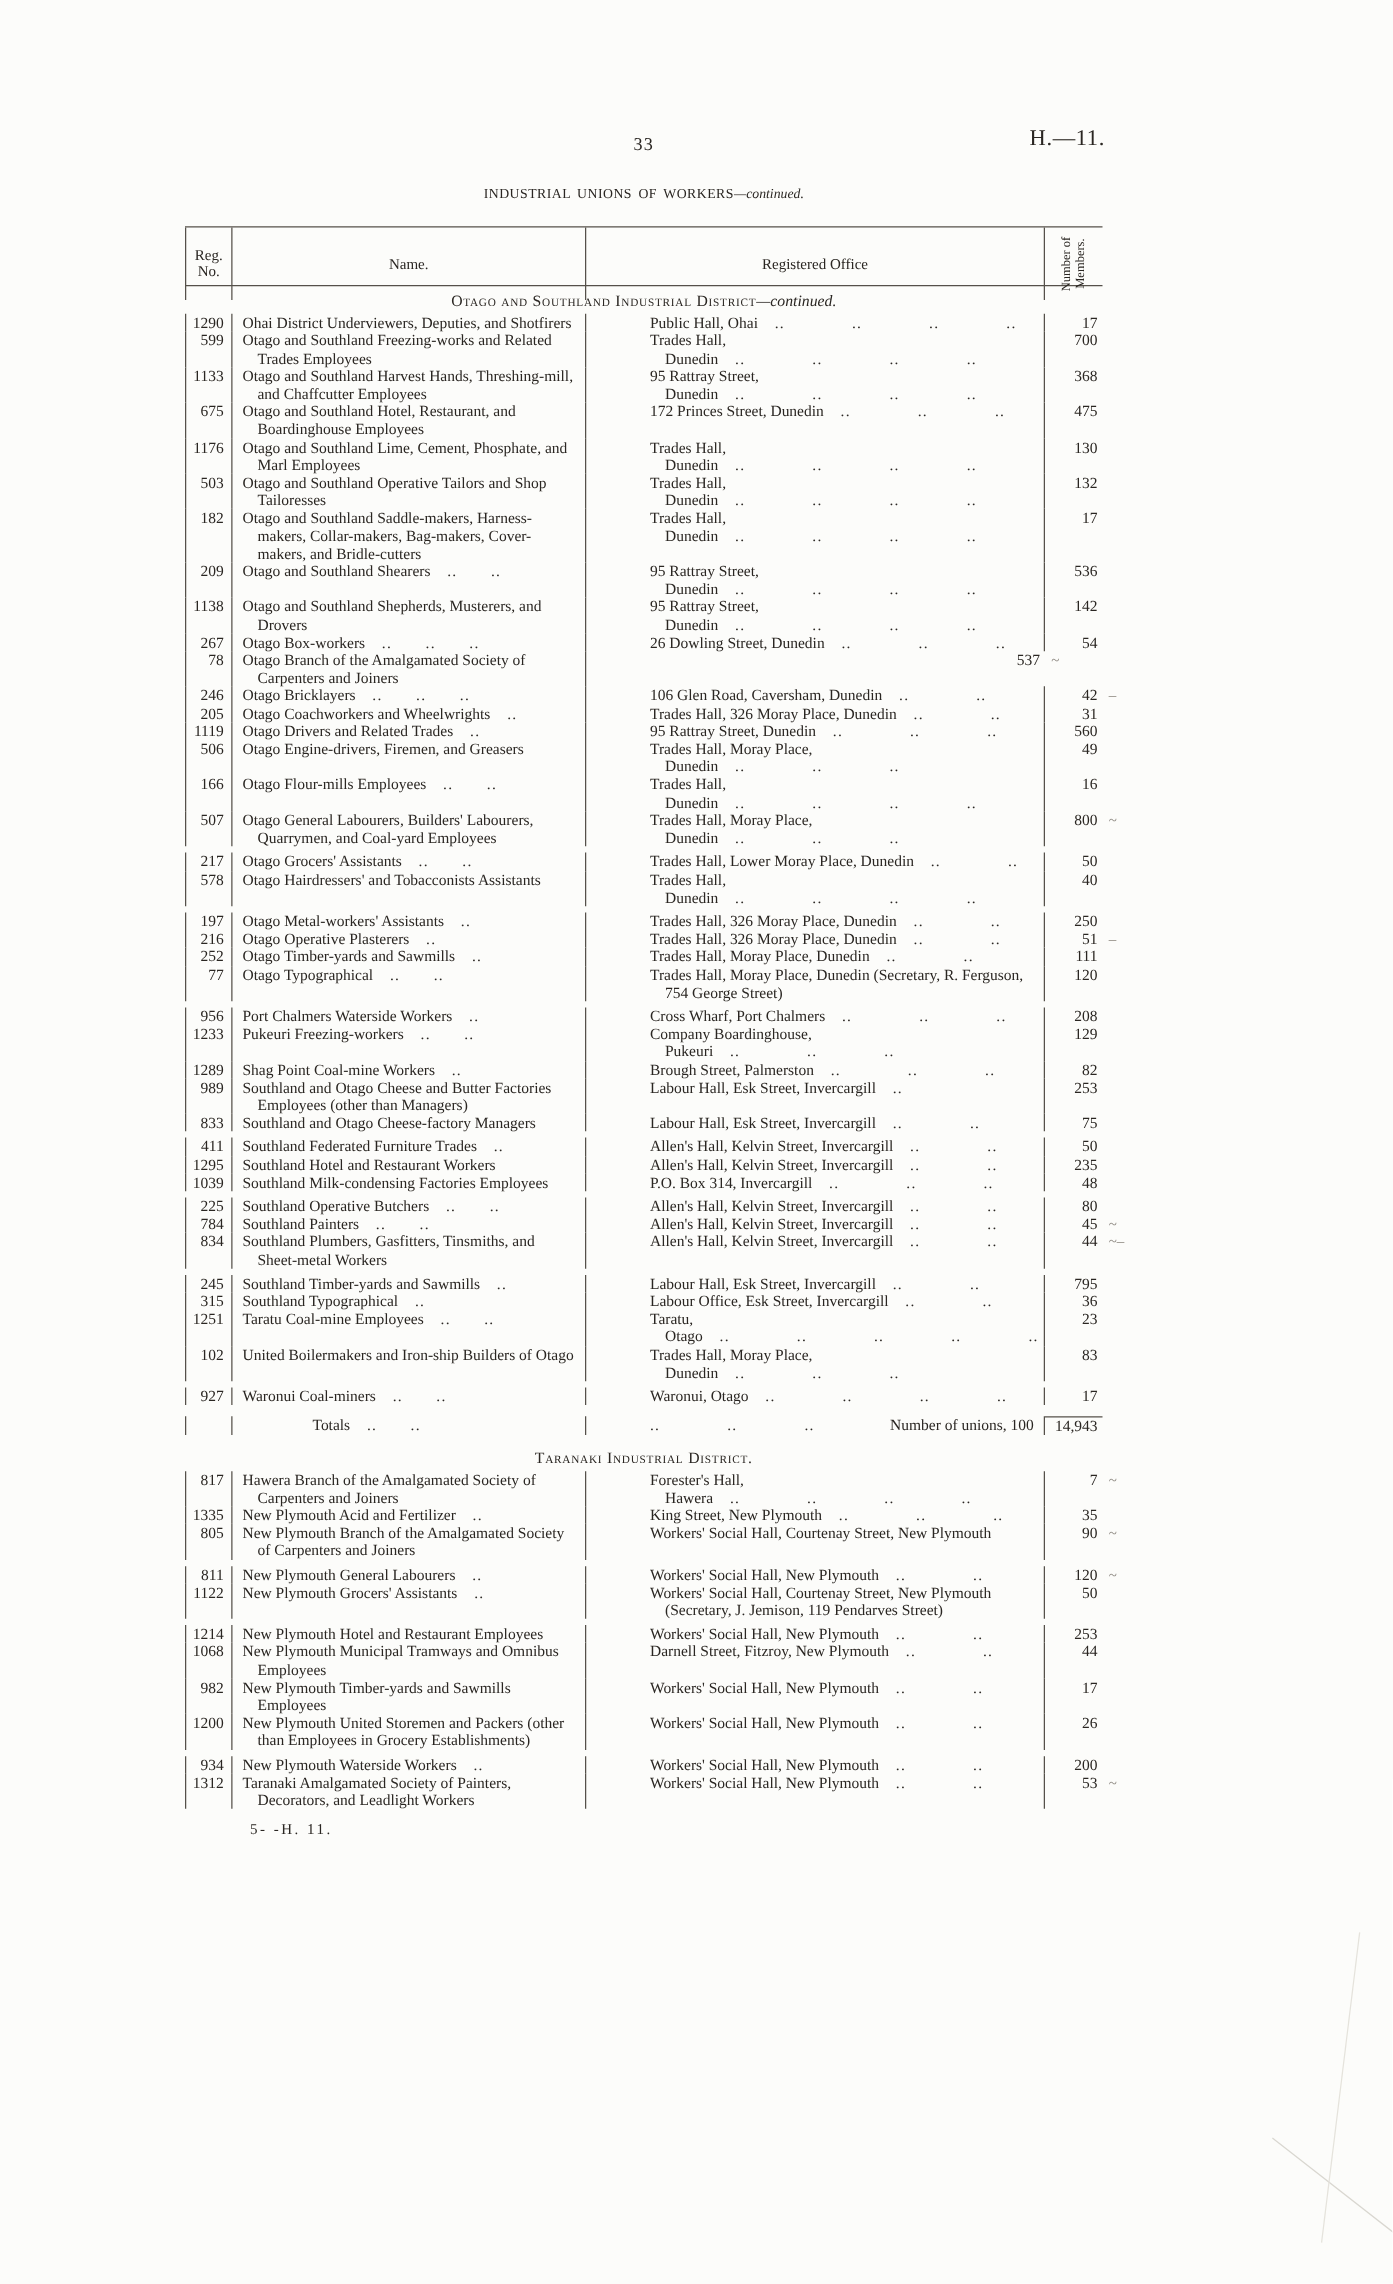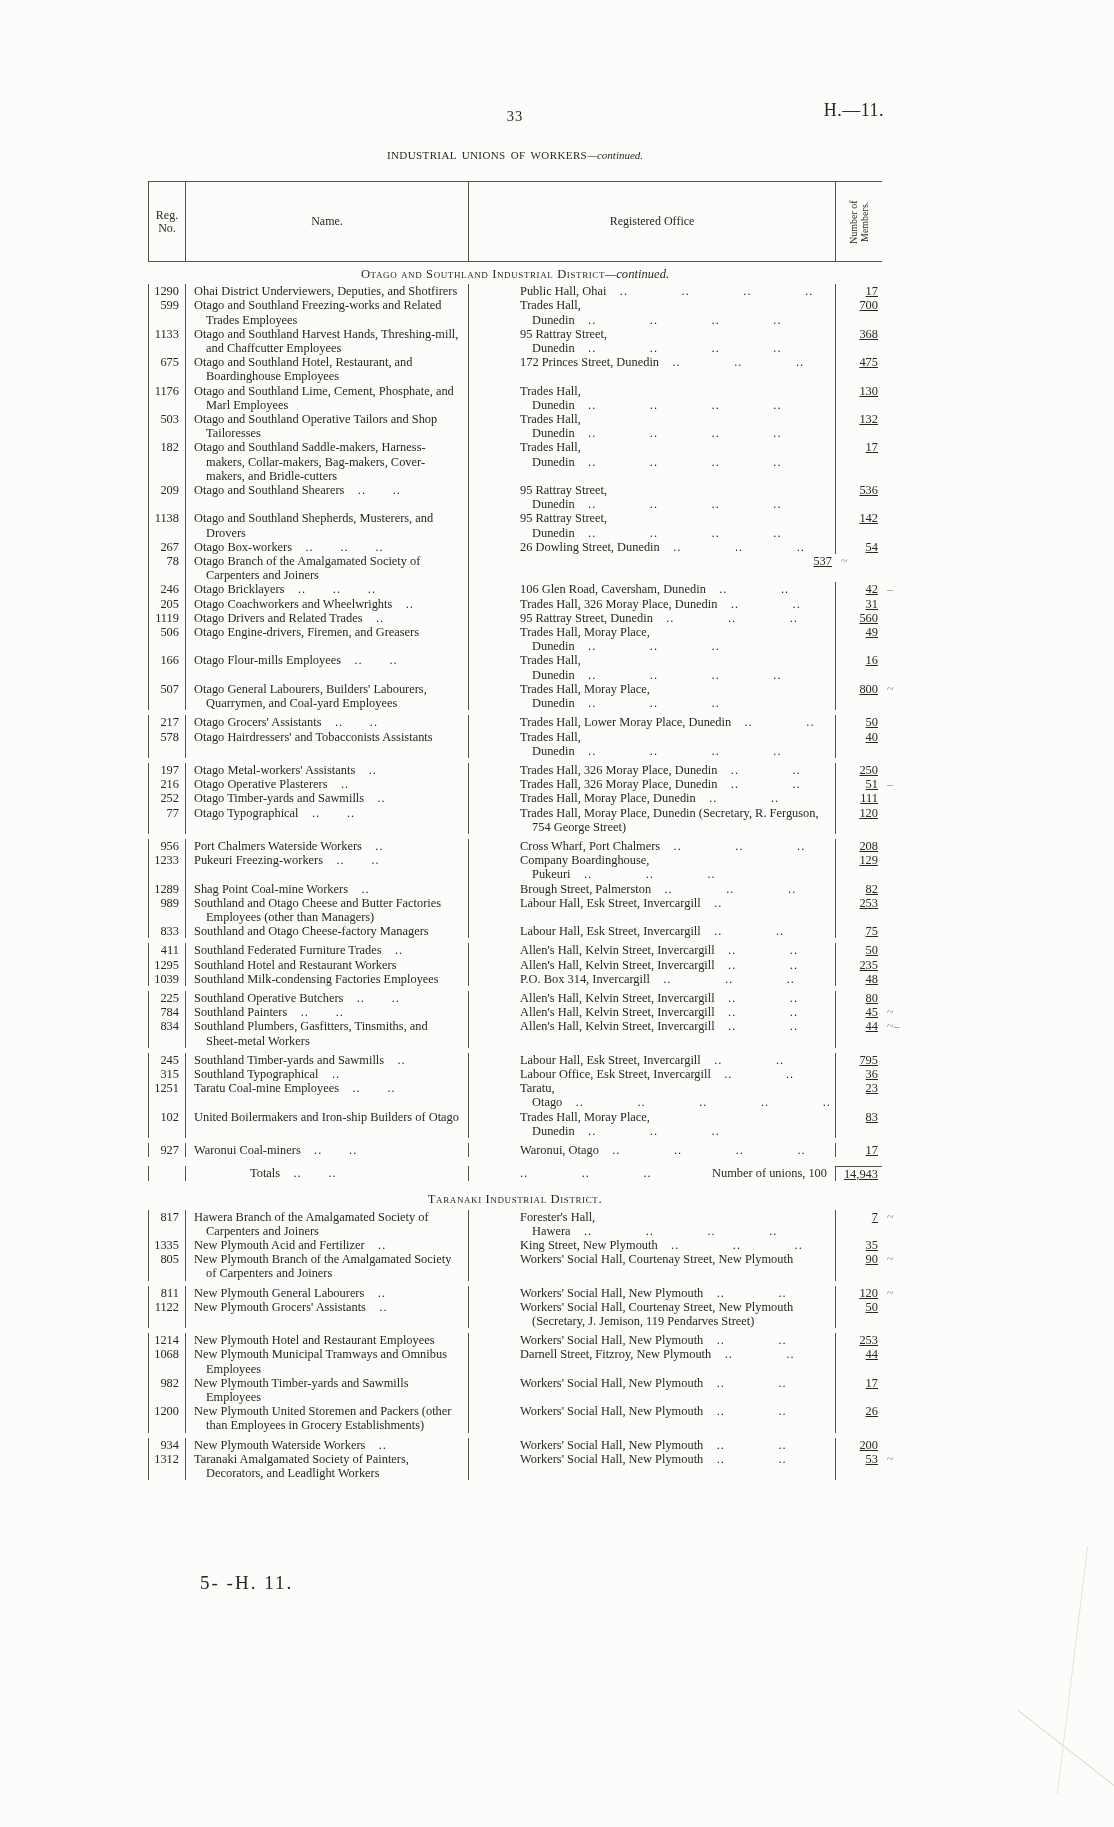--- a/index.html
+++ b/index.html
@@ -26,21 +26,21 @@
   }
   .doc-title .it { font-style:italic; letter-spacing:0; word-spacing:0; }
   .table-wrap {
     position:absolute; top:181px; left:148px; width:734px;
     font-size:12.4px; line-height:14.2px;
   }
   .thead {
     display:grid; grid-template-columns:38px 283px 367px 46px;
     border-top:1px solid var(--rule,#55504a);
     border-bottom:1px solid var(--rule,#55504a);
-    height:81px;
+    height:48px;
   }
   .hc { display:flex; align-items:center; justify-content:center; text-align:center; font-size:12px; line-height:13px; }
   .b-l { border-left:1px solid var(--rule,#55504a); }
   .b-r { border-right:1px solid var(--rule,#55504a); }
   .vert {
     writing-mode:vertical-rl; transform:rotate(180deg);
     font-size:10px; line-height:11px; max-height:58px; text-align:center;
   }
   .trow {
     display:grid; grid-template-columns:38px 283px 367px 46px;
@@ -53,36 +53,36 @@
   }
   .c-name {
     padding:0 6px 0 20px; text-indent:-12px;
     border-right:1px solid var(--rule,#55504a);
   }
   .c-off {
     padding:0 4px 0 20px; text-indent:-12px;
     border-right:1px solid var(--rule,#55504a);
     margin-left:43px;
   }
-  .c-mem { text-align:right; padding-right:4px; position:relative;text-decoration:underline; }
+  .c-mem { text-align:right; padding-right:4px; position:relative; }
   .dots { letter-spacing:1px; white-space:nowrap; }
   .mark {
     position:absolute; left:100%; top:0; margin-left:5px;
     color:var(--faint,#8a857e); font-size:12px;
   }
   .sec-head { text-align:center; padding:5px 0 3px; font-size:12.6px; }
   .sec-head .sc { font-variant:small-caps; letter-spacing:0.6px; }
   .sec-head .it { font-style:italic; }
   .trow.totals { padding:9px 0 6px; }
   .totals-name { text-indent:0; padding-left:64px; }
   .totals-off { display:flex; justify-content:space-between; text-indent:0; padding:0 8px; }
   .totals-mem { border-top:1px solid var(--rule,#55504a); }
   .printers-mark {
-    position:absolute; top:1572px; left:200px;
-    font-size:19px; letter-spacing:2px;
+    position:absolute; top:1456px; left:200px;
+    font-size:12px; letter-spacing:2px;
   }
   .edge-diag {
     position:absolute; left:1002px; top:1756px; width:150px; height:1px;
     background:#d9d7d0; transform:rotate(38deg);
   }
   .edge-right {
     position:absolute; left:1072px; top:1545px; width:1px; height:250px;
     background:#e5e3dc; transform:rotate(7deg);
   }
 </style>

